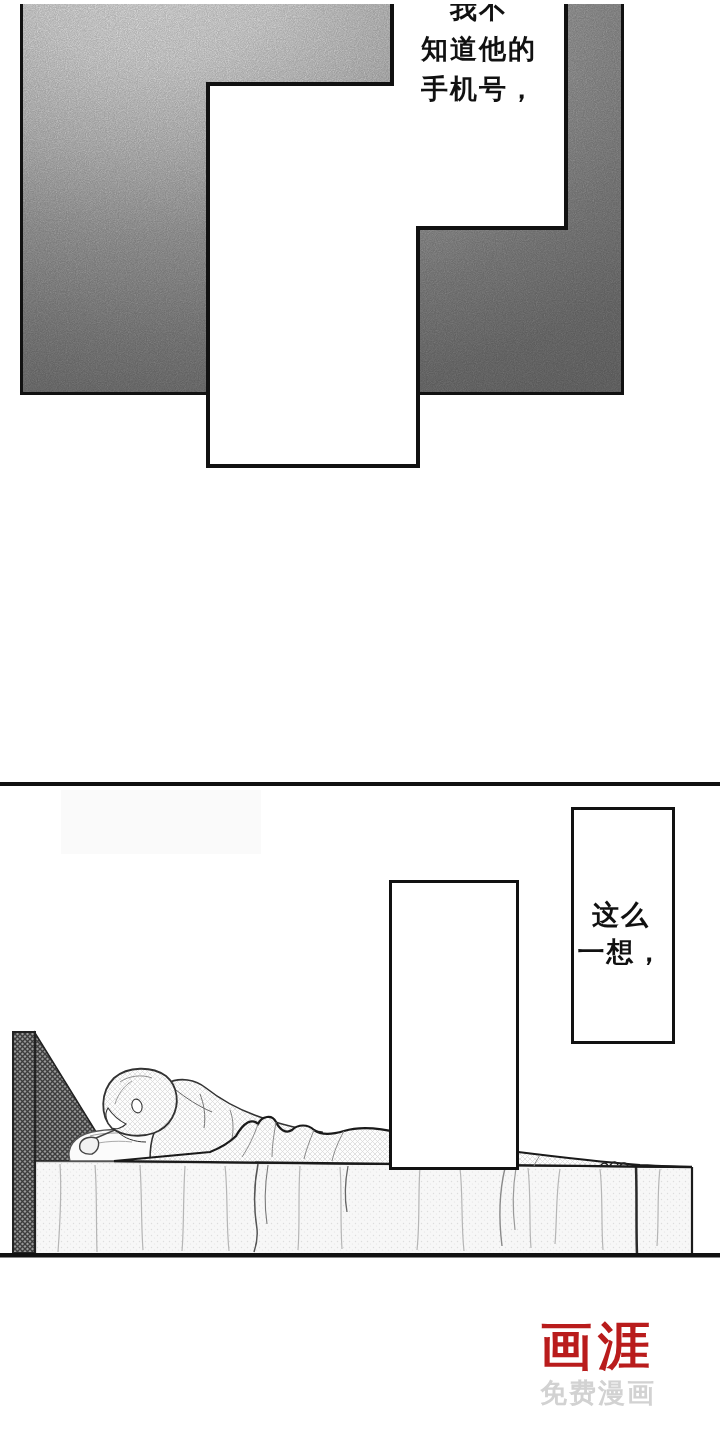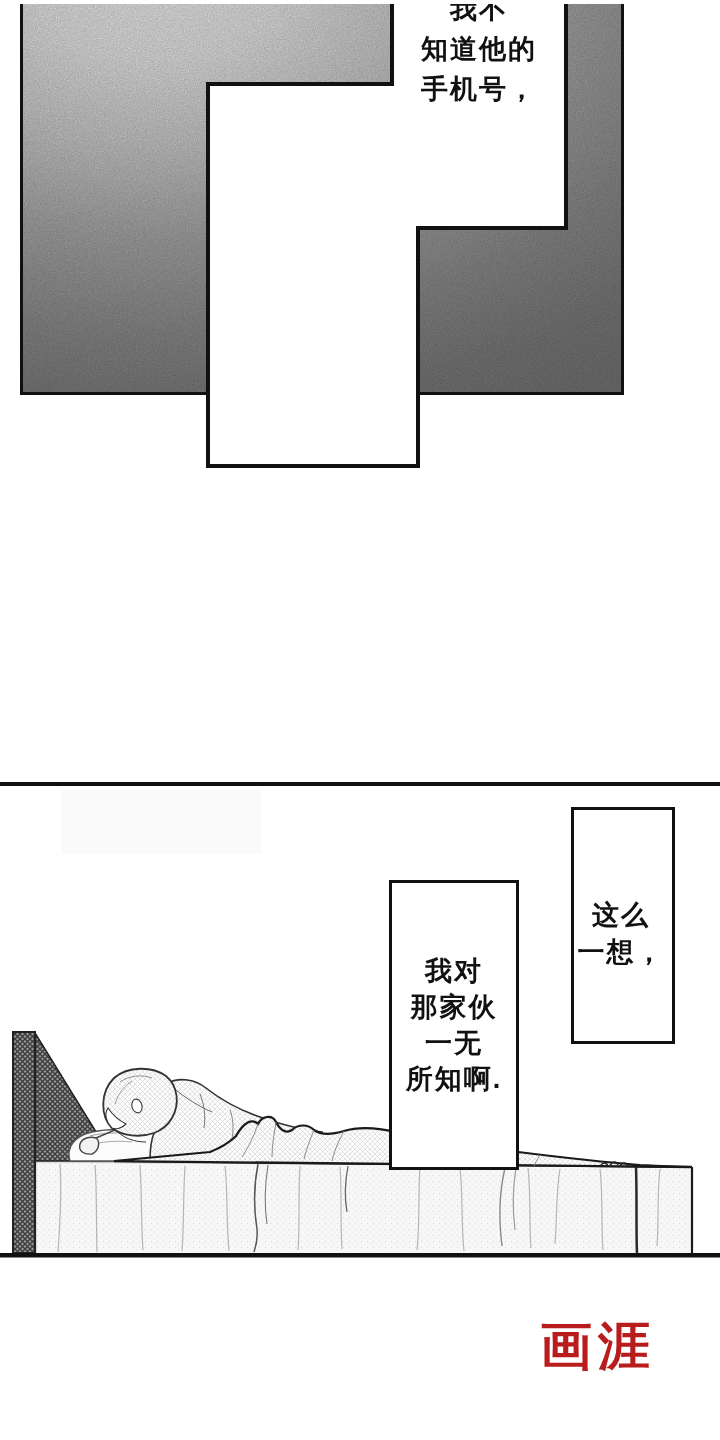--- a/index.html
+++ b/index.html
@@ -157,22 +157,19 @@
       </g>
     </g>
 
     <rect x="0" y="229" width="720" height="4.5" fill="#111111"></rect>
   </svg>
 
   <div id="box-think" class="abs speech-box"></div>
   <div id="box-know" class="abs speech-box"></div>
   <div id="txt-think" class="abs speech">这么
 一想，</div>
-  <div id="txt-know" class="abs speech">我对
-那家伙
-一无
-所知啊.</div>
 
   <div id="watermark" class="abs">
     <div id="brand-name">画涯</div>
+    <div id="brand-tagline">免费漫画</div>
   </div>
 
 </div>
 
 </body></html>

